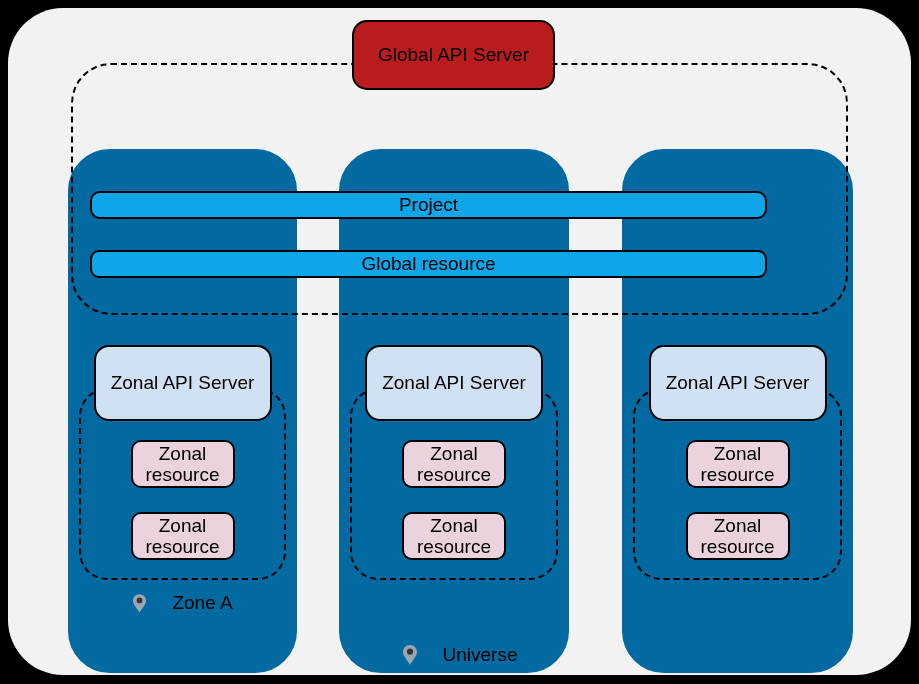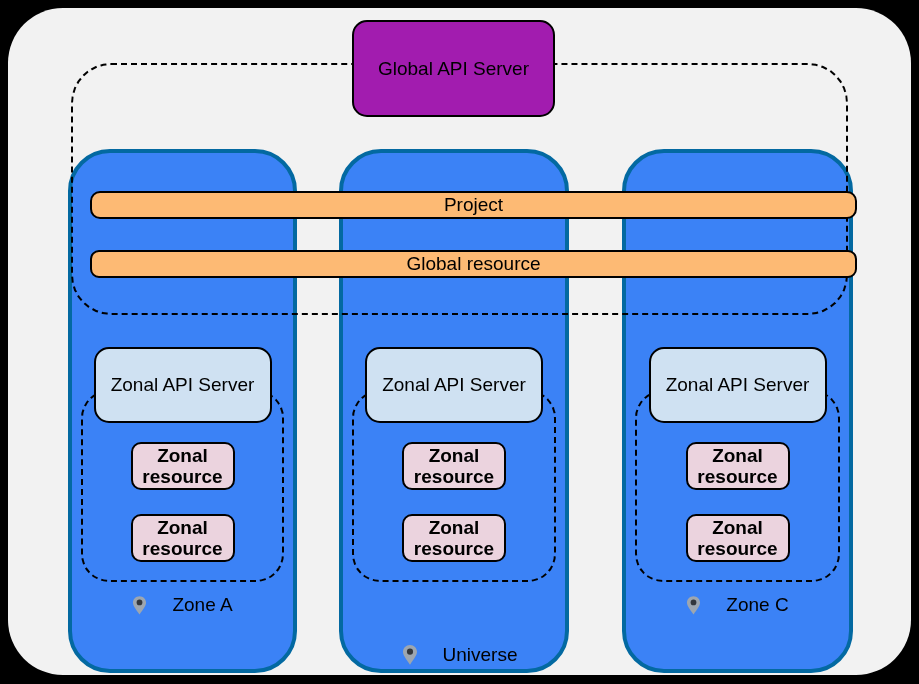--- a/index.html
+++ b/index.html
@@ -13,63 +13,63 @@
   }
   .stage { position: absolute; inset: 0; }
 
   .universe {
     position: absolute; left: 8px; top: 8px; width: 903px; height: 667px;
     background: #f2f2f2; border-radius: 55px; z-index: 1;
   }
 
   .zone {
     position: absolute; top: 149px; height: 524px;
-    background: #3b82f6; border: 4px solid #0369a1; border-radius: 42px;
+    background: #0369a1; border: 2px solid #0369a1; border-radius: 42px;
     z-index: 2;
   }
   .zone-a { left: 68px;  width: 229px; }
   .zone-b { left: 339px; width: 230px; }
   .zone-c { left: 622px; width: 231px; }
 
   .global-dashed {
     position: absolute; left: 71px; top: 63px; width: 777px; height: 252px;
     border: 2px dashed #000; border-radius: 40px; z-index: 3;
   }
 
   .node {
     display: flex; align-items: center; justify-content: center;
     text-align: center; font-size: 19px; line-height: 1.12;
     border: 2px solid #000;
   }
 
   .global-api {
-    position: absolute; left: 352px; top: 20px; width: 203px; height: 97px;
-    background: #a21caf; border-radius: 15px; z-index: 4;
+    position: absolute; left: 352px; top: 20px; width: 203px; height: 70px;
+    background: #b91c1c; border-radius: 15px; z-index: 4;
   }
 
   .bar {
-    position: absolute; left: 90px; width: 767px; height: 28px;
-    background: #fdba74; border-radius: 10px; z-index: 5;
+    position: absolute; left: 90px; width: 677px; height: 28px;
+    background: #0ea5e9; border-radius: 10px; z-index: 5;
   }
   .bar-project { top: 191px; }
   .bar-gres    { top: 250px; border-radius: 9px; }
 
   .zonal-dashed {
     position: absolute; left: 9px; right: 9px; top: 237px; height: 192px;
     border: 2px dashed #000; border-radius: 28px; z-index: 1;
   }
   .zonal-api {
     position: absolute; left: 50%; transform: translateX(-50%);
     top: 194px; width: 178px; height: 76px;
     background: #cfe1f2; border-radius: 15px; z-index: 2;
   }
   .zonal-resource {
     position: absolute; left: 50%; transform: translateX(-50%);
     width: 104px; height: 48px;
-    background: #ebd3de; border-radius: 10px; z-index: 2; font-weight: bold;
+    background: #ebd3de; border-radius: 10px; z-index: 2;
   }
   .res-1 { top: 289px; }
   .res-2 { top: 361px; }
 
   .pin-label {
     position: absolute; left: 0; right: 0;
     display: flex; align-items: center; justify-content: center; gap: 25px;
     font-size: 19px; z-index: 2;
   }
   .zone-label { top: 440px; height: 24px; }
@@ -120,27 +120,20 @@
     <div class="zonal-dashed"></div>
     <div class="node zonal-api">
       <span>Zonal API Server</span>
     </div>
     <div class="node zonal-resource res-1">
       <span>Zonal resource</span>
     </div>
     <div class="node zonal-resource res-2">
       <span>Zonal resource</span>
     </div>
-    <div class="pin-label zone-label">
-      <svg class="pin" width="15" height="21" viewBox="0 0 24 32">
-        <path d="M12 1C6 1 1.5 5.6 1.5 11.3 1.5 16 5 20.6 12 30.5 19 20.6 22.5 16 22.5 11.3 22.5 5.6 18 1 12 1z" fill="#9da6b0"></path>
-        <circle cx="12" cy="11" r="4.6" fill="#33373c"></circle>
-      </svg>
-      <span>Zone C</span>
-    </div>
   </div>
 
   <div class="global-dashed"></div>
 
   <div class="node global-api">
     <span>Global API Server</span>
   </div>
 
   <div class="node bar bar-project">
     <span>Project</span>

